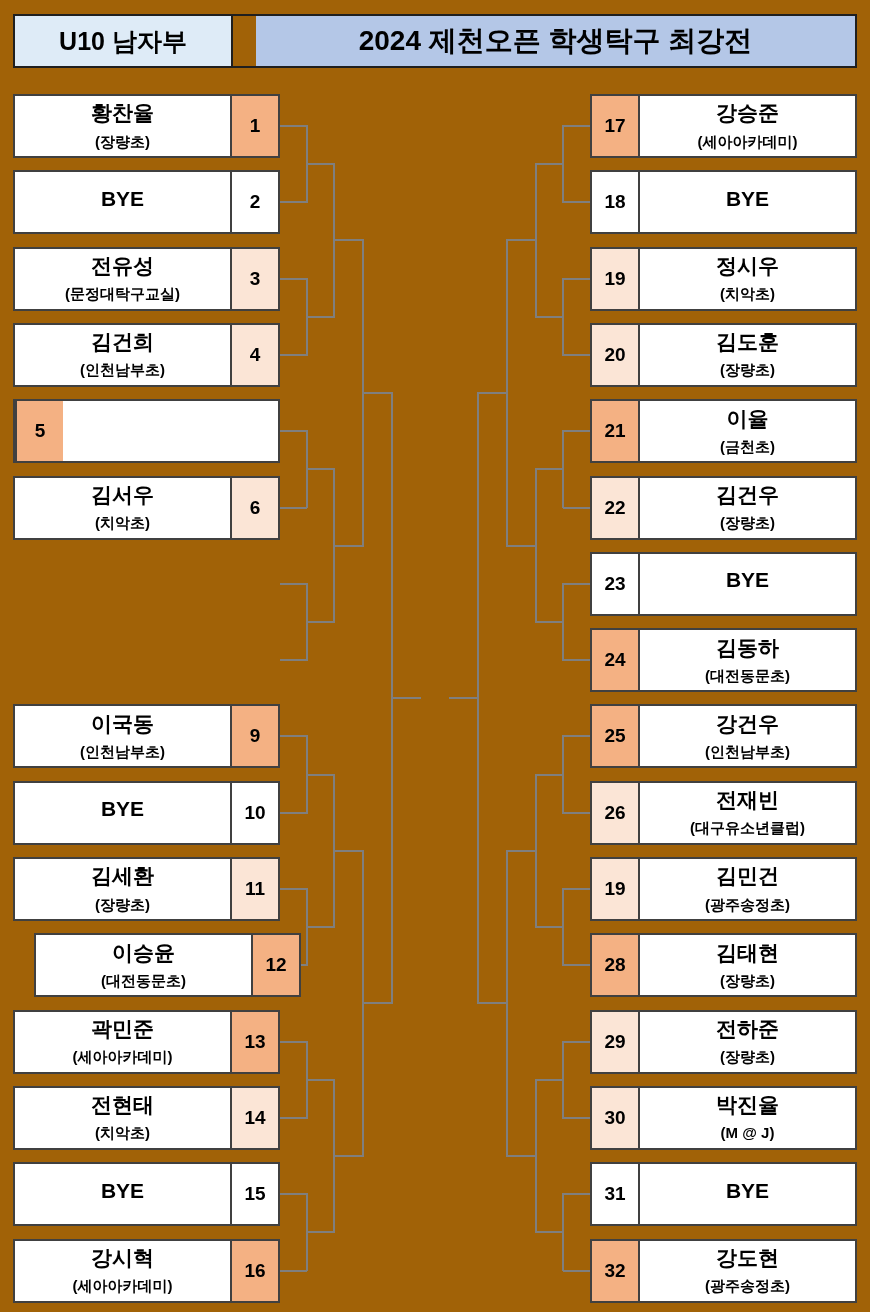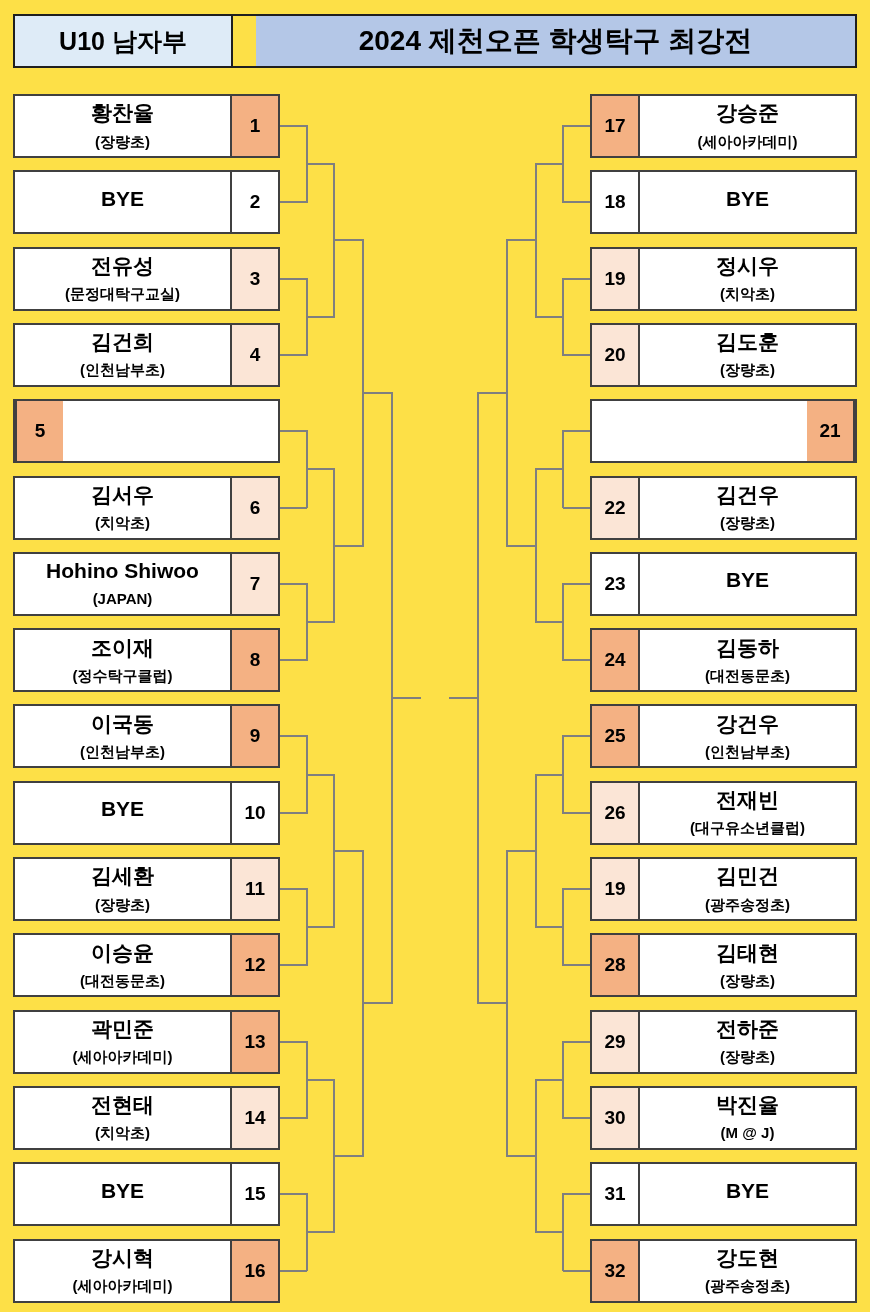--- a/index.html
+++ b/index.html
@@ -7,21 +7,21 @@
     --seed-light:#FBE5D6;
     --seed-bye:#FFFFFF;
     --division-bg:#DEEBF7;
     --title-bg:#B4C7E7;
     --line:#7F7F7F;
     --border:#404040;
     --header-border:#1F1F1F;
   }
   html,body{margin:0;padding:0;background:#fff;}
   body{font-family:"Liberation Sans","DejaVu Sans",sans-serif;}
-  .page{position:relative;width:870px;height:1312px;background:#fde047;overflow:hidden;text-decoration:underline;}
+  .page{position:relative;width:870px;height:1312px;background:#a16207;overflow:hidden;text-decoration:underline;}
 
   
   .header{position:absolute;left:13px;top:14px;width:844px;height:54px;
     display:flex;border:2.5px solid var(--header-border);box-sizing:border-box;}
   .header-division{width:218px;flex:0 0 218px;background:var(--division-bg);
     border-right:2.5px solid var(--header-border);display:flex;align-items:center;justify-content:center;
     font-weight:bold;font-size:25px;color:#000;box-sizing:border-box;}
   .header-title{flex:1;background:var(--title-bg);display:flex;align-items:center;justify-content:center;
     font-weight:bold;font-size:28px;color:#000;margin-left:23px;}
 
@@ -186,34 +186,20 @@
       <div class="player-box" style="top: 399.2px;">
         <div class="seed-cell shade-strong">5</div>
       </div>
       <div class="player-box" style="top: 475.5px;">
         <div class="name-cell">
           <div class="player-name">김서우</div>
           <div class="player-affiliation">(치악초)</div>
         </div>
         <div class="seed-cell shade-light">6</div>
       </div>
-      <div class="player-box" style="top: 551.8px;">
-        <div class="name-cell">
-          <div class="player-name">Hohino Shiwoo</div>
-          <div class="player-affiliation">(JAPAN)</div>
-        </div>
-        <div class="seed-cell shade-light">7</div>
-      </div>
-      <div class="player-box" style="top: 628.1px;">
-        <div class="name-cell">
-          <div class="player-name">조이재</div>
-          <div class="player-affiliation">(정수탁구클럽)</div>
-        </div>
-        <div class="seed-cell shade-strong">8</div>
-      </div>
       <div class="player-box" style="top: 704.4px;">
         <div class="name-cell">
           <div class="player-name">이국동</div>
           <div class="player-affiliation">(인천남부초)</div>
         </div>
         <div class="seed-cell shade-strong">9</div>
       </div>
       <div class="player-box" style="top: 780.7px;">
         <div class="name-cell">
           <div class="player-name">BYE</div>
@@ -221,21 +207,21 @@
         </div>
         <div class="seed-cell shade-none">10</div>
       </div>
       <div class="player-box" style="top: 857px;">
         <div class="name-cell">
           <div class="player-name">김세환</div>
           <div class="player-affiliation">(장량초)</div>
         </div>
         <div class="seed-cell shade-light">11</div>
       </div>
-      <div class="player-box" style="top: 933.3px;">
+      <div class="player-box" style="top: 933.3px; margin-left: 21px;">
         <div class="name-cell">
           <div class="player-name">이승윤</div>
           <div class="player-affiliation">(대전동문초)</div>
         </div>
         <div class="seed-cell shade-strong">12</div>
       </div>
       <div class="player-box" style="top: 1009.6px;">
         <div class="name-cell">
           <div class="player-name">곽민준</div>
           <div class="player-affiliation">(세아아카데미)</div>
@@ -289,20 +275,24 @@
         <div class="seed-cell shade-light">19</div>
       </div>
       <div class="player-box" style="top: 322.9px;">
         <div class="name-cell">
           <div class="player-name">김도훈</div>
           <div class="player-affiliation">(장량초)</div>
         </div>
         <div class="seed-cell shade-light">20</div>
       </div>
       <div class="player-box" style="top: 399.2px;">
+        <div class="name-cell">
+          <div class="player-name">이율</div>
+          <div class="player-affiliation">(금천초)</div>
+        </div>
         <div class="seed-cell shade-strong">21</div>
       </div>
       <div class="player-box" style="top: 475.5px;">
         <div class="name-cell">
           <div class="player-name">김건우</div>
           <div class="player-affiliation">(장량초)</div>
         </div>
         <div class="seed-cell shade-light">22</div>
       </div>
       <div class="player-box" style="top: 551.8px;">

